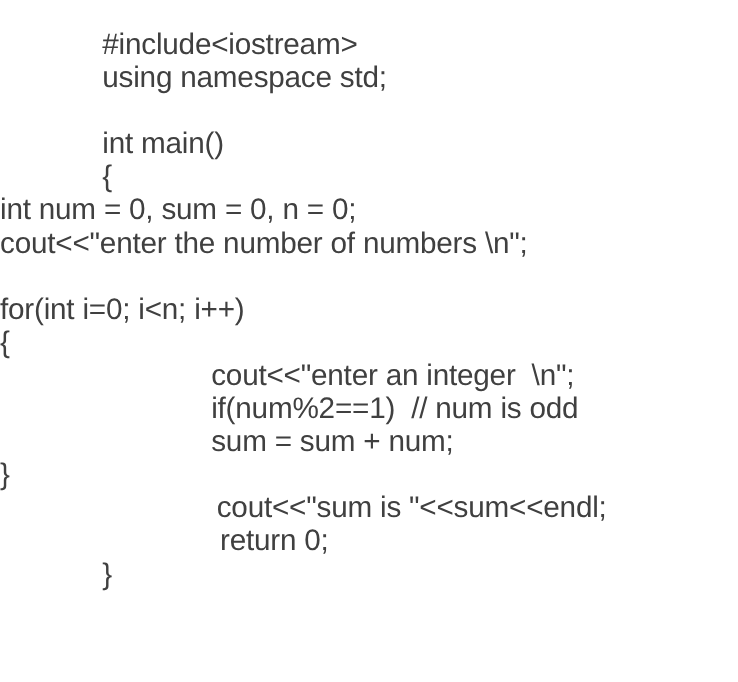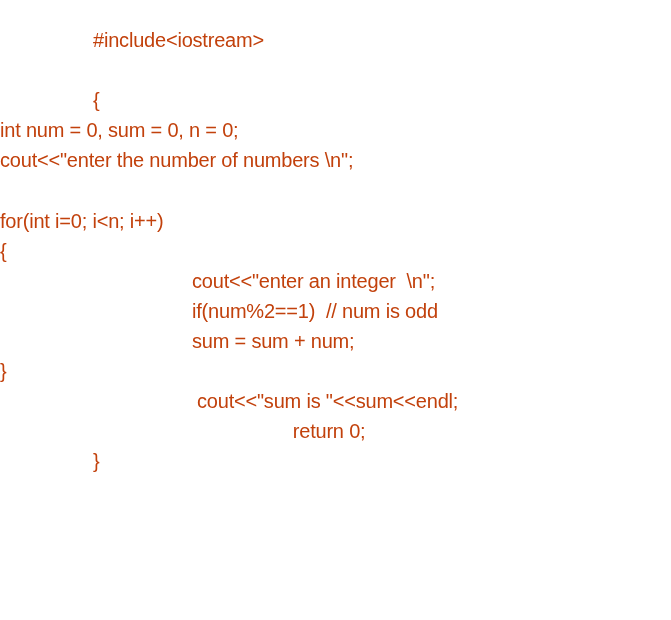--- a/index.html
+++ b/index.html
@@ -15,44 +15,46 @@
   .page {
     position: relative;
     width: 671px;
     height: 620px;
     background: #ffffff;
   }
   .code-block {
     position: absolute;
     top: 25px;
     left: 0;
-    color: #c2410c;
+    color: #404040;
     font-family: "Liberation Sans", "DejaVu Sans", sans-serif;
-    font-size: 20px;
+    font-size: 27px;
     font-weight: 400;
   }
   .code-line {
     height: 30.1px;
     line-height: 30.1px;
     white-space: pre;
     letter-spacing: -0.2px;
   }
   .indent-0 { padding-left: 93px;  }
   .indent-1 { }
   .indent-2 { padding-left: 192px; }
   .indent-3 { padding-left: 197px; }
-  .indent-4 { padding-left: 200px; text-align: center; }
+  .indent-4 { padding-left: 200px; }
 </style>
 </head>
 <body>
 
 <div class="page">
   <div class="code-block" id="code-block">
       <div class="code-line indent-0">#include&lt;iostream&gt;</div>
+      <div class="code-line indent-0">using namespace std;</div>
       <div class="code-line indent-0"></div>
+      <div class="code-line indent-0">int main()</div>
       <div class="code-line indent-0">{</div>
       <div class="code-line indent-1">int num = 0, sum = 0, n = 0;</div>
       <div class="code-line indent-1">cout&lt;&lt;"enter the number of numbers \n";</div>
       <div class="code-line indent-0"></div>
       <div class="code-line indent-1">for(int i=0; i&lt;n; i++)</div>
       <div class="code-line indent-1">{</div>
       <div class="code-line indent-2">cout&lt;&lt;"enter an integer  \n";</div>
       <div class="code-line indent-2">if(num%2==1)  // num is odd</div>
       <div class="code-line indent-2">sum = sum + num;</div>
       <div class="code-line indent-1">}</div>

